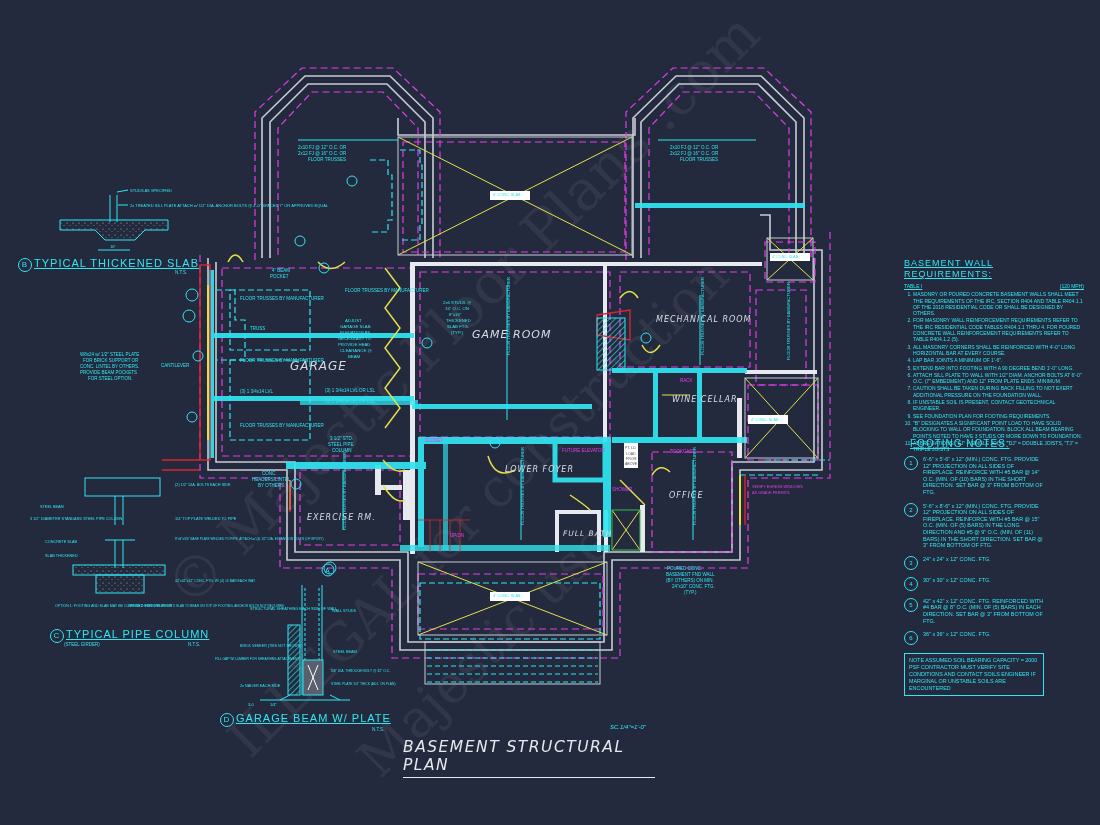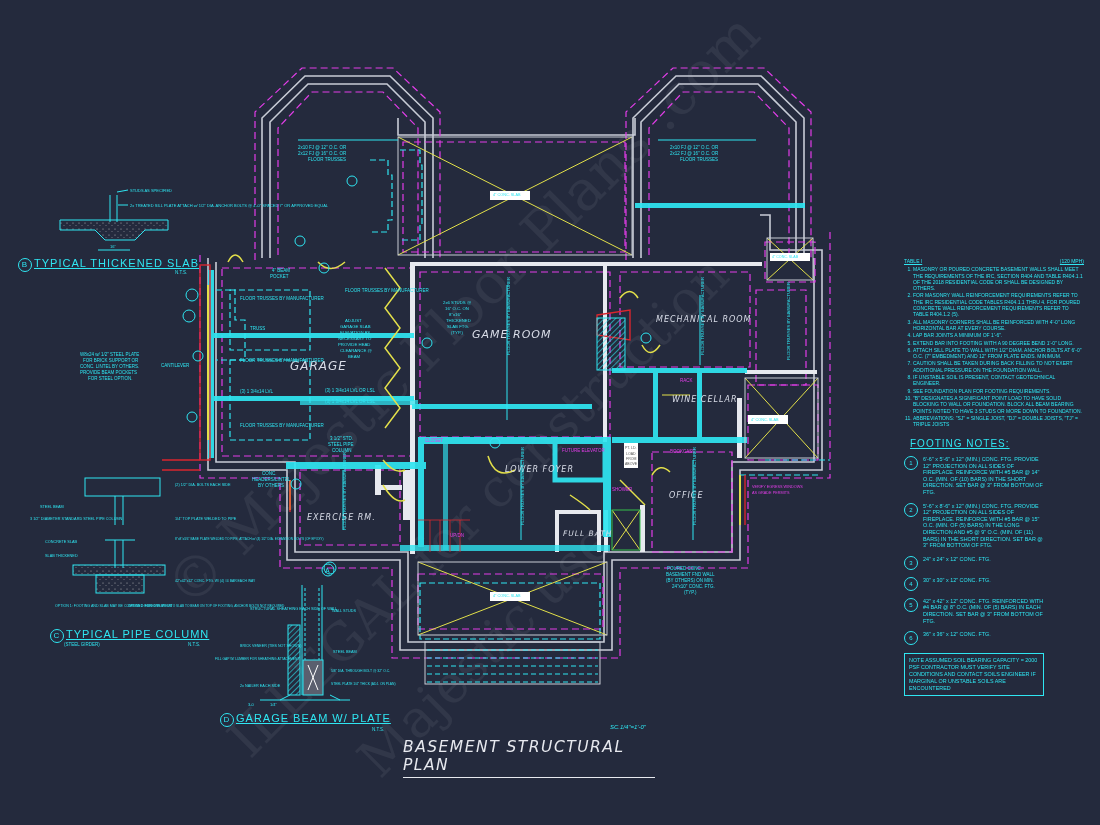--- a/index.html
+++ b/index.html
@@ -363,20 +363,21 @@
 
 <div class="detail-title" style="left:220px;top:712px;">
   <span class="c">D</span><span class="u">GARAGE BEAM W/ PLATE</span>
 </div>
 <div class="detail-sub" style="left:372px;top:727px;">N.T.S.</div>
 
 <div class="title">BASEMENT STRUCTURAL PLAN</div>
 <div class="scale">SC.1/4"=1'-0"</div>
 
 <div class="notes" style="left:904px;top:258px;width:180px;">
+  <div class="h">BASEMENT WALL REQUIREMENTS:</div>
   <div style="display:flex;justify-content:space-between;text-decoration:underline;margin-bottom:2px;">
     <span>TABLE I</span>
     <span>(120 MPH)</span>
   </div>
   <ol>
     <li>MASONRY OR POURED CONCRETE BASEMENT WALLS SHALL MEET THE REQUIREMENTS OF THE IRC, SECTION R404 AND TABLE R404.1.1 OF THE 2018 RESIDENTIAL CODE OR SHALL BE DESIGNED BY OTHERS.</li>
     <li>FOR MASONRY WALL REINFORCEMENT REQUIREMENTS REFER TO THE IRC RESIDENTIAL CODE TABLES R404.1.1 THRU 4. FOR POURED CONCRETE WALL REINFORCEMENT REQUIREMENTS REFER TO TABLE R404.1.2 (5).</li>
     <li>ALL MASONRY CORNERS SHALL BE REINFORCED WITH 4'-0" LONG HORIZONTAL BAR AT EVERY COURSE.</li>
     <li>LAP BAR JOINTS A MINIMUM OF 1'-6".</li>
     <li>EXTEND BAR INTO FOOTING WITH A 90 DEGREE BEND 1'-0" LONG.</li>

